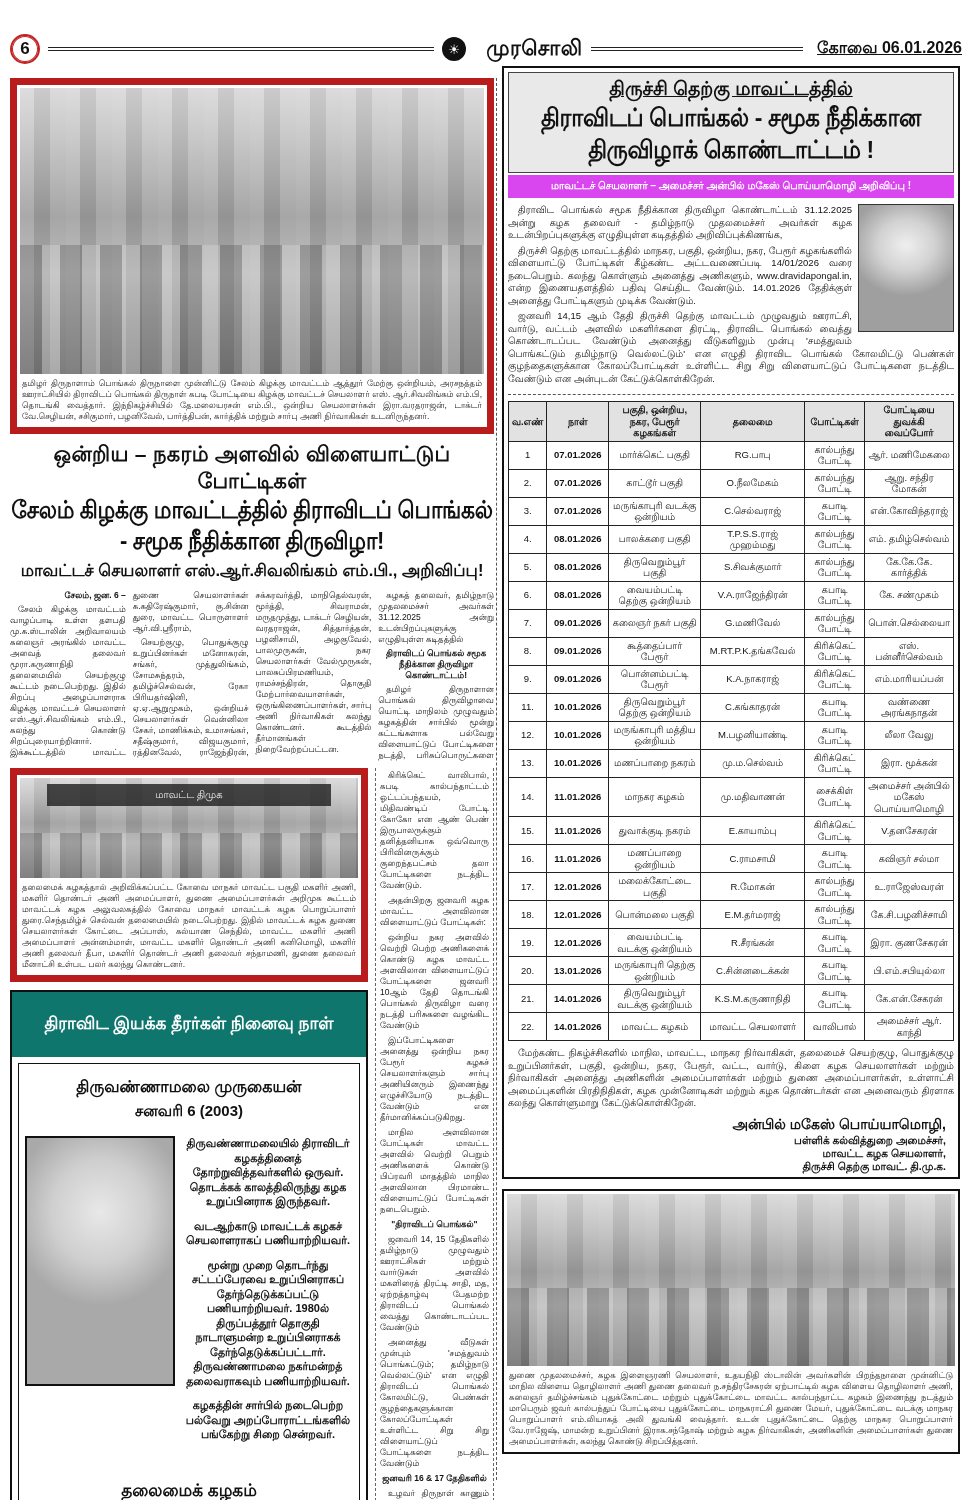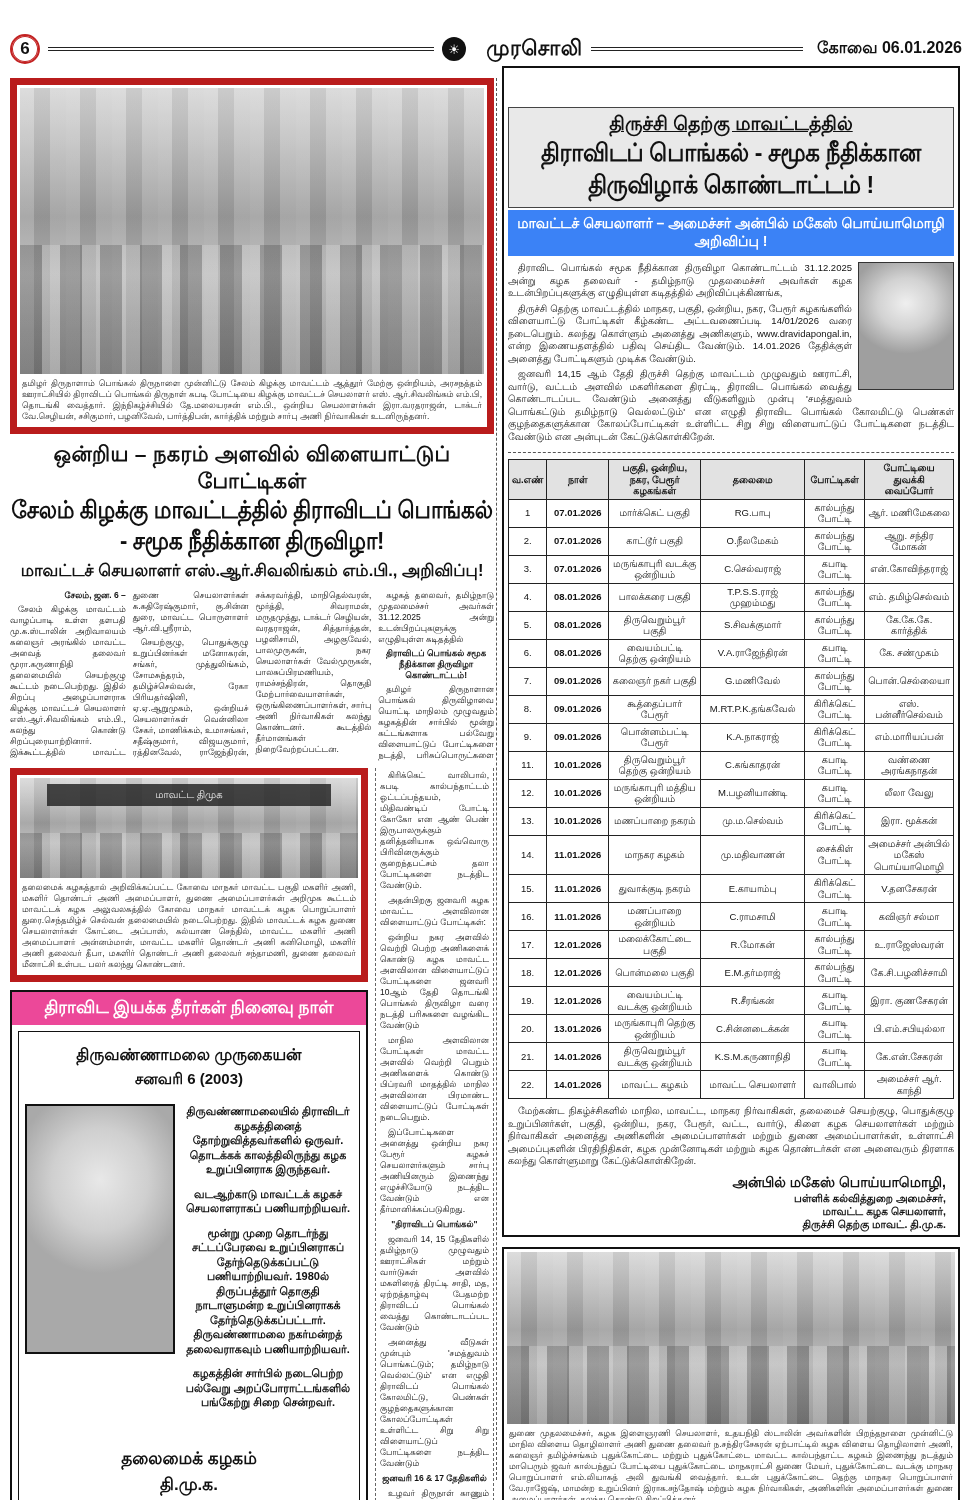--- a/index.html
+++ b/index.html
@@ -7,21 +7,21 @@
   body { font-family:"Liberation Sans", sans-serif; }
   .page { position:relative; width:972px; height:1500px; background:#ffffff; margin:0 auto; overflow:hidden; color:#111; }
 
   
   .masthead { position:absolute; top:26px; left:10px; right:10px; height:46px; display:flex; align-items:center; gap:8px; }
   .pageno { width:30px; height:30px; border:2px solid #c32222; border-radius:50%; display:flex; align-items:center; justify-content:center; font-weight:bold; font-size:17px; color:#111; box-shadow:0 0 0 1px #c32222 inset; flex:0 0 auto; }
   .rule { flex:1 1 auto; border-top:4px double #222; height:0; }
   .rule.short { flex:0.55; }
   .logo-circle { width:24px; height:24px; background:#111; border-radius:50%; color:#fff; display:flex; align-items:center; justify-content:center; font-size:13px; flex:0 0 auto; }
   .mast-title { font-size:21px; font-weight:bold; letter-spacing:0.5px; white-space:nowrap;margin-left:12px; }
-  .mast-date { font-size:16px; font-weight:bold; white-space:nowrap; padding-left:6px; }
+  .mast-date { font-size:16px; font-weight:bold; white-space:nowrap; padding-left:6px;text-decoration:underline; }
 
   
   .left-block  { position:absolute; left:10px;  top:78px; width:484px; }
   .right-block { position:absolute; left:502px; top:66px; width:458px; }
   .vdash { position:absolute; top:78px; bottom:20px; left:496px; border-left:1px dashed #555; }
 
   
   .photo { position:relative; background:
       linear-gradient(180deg,#d8d8d8 0%,#c2c2c2 18%,#9d9d9d 45%,#b5b5b5 65%,#8c8c8c 100%); overflow:hidden; }
   .photo:before { content:""; position:absolute; inset:0; background:
@@ -41,38 +41,38 @@
   .cols4 p.dateline { text-align:right; text-indent:0; font-weight:bold; }
   .cols4 p.sub { font-weight:bold; text-align:center; text-indent:0; }
   .left-lower { display:flex; margin-top:6px; }
   .left-lower-main { width:358px; flex:0 0 auto; }
   .strip { flex:1 1 auto; margin-left:7px; border-left:1px dashed #666; border-right:1px dashed #666; padding:2px 4px; font-size:8.5px; line-height:11px; text-align:justify; height:788px; overflow:hidden; }
   .strip p { margin-bottom:4px; text-indent:8px; }
   .strip p.sub { font-weight:bold; text-align:center; text-indent:0; }
 
   
   .memorial { border:2px solid #111; margin-top:8px; }
-  .mem-title { background:#ec4899; color:#fff; font-size:17px; font-weight:bold; text-align:center; padding:6px 2px; }
+  .mem-title { background:#0f766e; color:#fff; font-size:17px; font-weight:bold; text-align:center; padding:22px 2px; }
   .mem-inner { border:1px solid #111; margin:6px; padding:8px 6px 10px 6px; }
   .mem-name { text-align:center; font-size:16px; font-weight:bold; margin-top:6px; }
   .mem-date { text-align:center; font-size:15px; font-weight:bold; margin-top:4px; }
   .mem-body { display:flex; gap:8px; margin-top:14px; }
   .portrait { width:150px; height:250px; border:2px solid #111; flex:0 0 auto; background:
       radial-gradient(ellipse 60% 38% at 50% 30%, #e8e8e8 0%, #cfcfcf 55%, #a9a9a9 100%),
       linear-gradient(#bbb,#888); }
   .mem-text { flex:1; font-size:11px; line-height:14.5px; font-weight:bold; text-align:center; }
   .mem-text p { margin-bottom:10px; }
   .mem-sign { text-align:center; font-size:17px; font-weight:bold; margin:26px 0 10px 0; line-height:26px; }
 
   
   .rbox { border:2px solid #111; padding:4px; }
-  .rhead-wrap { background:#e9e9e9; border:1px solid #444; padding:5px 4px 0 4px;margin-top:35px; }
+  .rhead-wrap { background:#e9e9e9; border:1px solid #444; padding:5px 4px 0 4px; }
   .kicker { font-size:19px; font-weight:bold; text-align:center; text-decoration:underline; }
   .rhead { font-size:23px; font-weight:900; text-align:center; margin-top:4px; letter-spacing:-0.4px; transform:scaleY(1.08); padding-bottom:6px; }
-  .rsub { background:#3b82f6; color:#fff; font-size:14px; font-weight:bold; text-align:center; padding:5px 2px; margin-top:2px; }
+  .rsub { background:#d946ef; color:#fff; font-size:10px; font-weight:bold; text-align:center; padding:5px 2px; margin-top:2px; }
   .rintro { margin-top:6px; font-size:9.5px; line-height:12.5px; text-align:justify; border-bottom:1px dashed #555; padding-bottom:6px; }
   .rintro p { margin-bottom:3px; text-indent:10px; }
   .minister { float:right; width:96px; height:128px; border:1px solid #333; margin:0 0 4px 6px; background:
       radial-gradient(ellipse 60% 40% at 50% 32%, #efefef 0%, #d2d2d2 50%, #9f9f9f 100%), linear-gradient(#c5c5c5,#8f8f8f); }
 
   table.comp { width:100%; border-collapse:collapse; margin-top:6px; font-size:9.5px; }
   table.comp th, table.comp td { border:1px solid #222; padding:2px 3px; text-align:center; vertical-align:middle; line-height:11.5px; }
   table.comp th { background:#e2e2e2; font-weight:bold; }
   table.comp td:nth-child(2) { font-weight:bold; white-space:nowrap; }
   .closing { font-size:9.5px; line-height:12.5px; text-align:justify; margin-top:6px; text-indent:10px; }
@@ -147,22 +147,22 @@
               <span>தி.மு.க.</span>
             </div>
           </div>
         </div>
       </div>
 
       <div class="strip">
           <p>கிரிக்கெட் வாலிபால், கபடி கால்பந்தாட்டம் ஓட்டப்பந்தயம், மிதிவண்டிப் போட்டி கோகோ என ஆண் பெண் இருபாலருக்கும் தனித்தனியாக ஒவ்வொரு பிரிவினருக்கும் குறைந்தபட்சம் தலா போட்டிகளை நடத்திட வேண்டும்.</p>
           <p>அதன்பிறகு ஜனவரி கழக மாவட்ட அளவிலான விளையாட்டுப் போட்டிகள்:</p>
           <p>ஒன்றிய நகர அளவில் வெற்றி பெற்ற அணிகளைக் கொண்டு கழக மாவட்ட அளவிலான விளையாட்டுப் போட்டிகளை ஜனவரி 10ஆம் தேதி தொடங்கி பொங்கல் திருவிழா வரை நடத்தி பரிசுகளை வழங்கிட வேண்டும்</p>
+          <p>இப்போட்டிகளை அனைத்து ஒன்றிய நகர பேரூர் கழகச் செயலாளர்களும் சார்பு அணியினரும் இணைந்து எழுச்சியோடு நடத்திட வேண்டும் என தீர்மானிக்கப்படுகிறது.</p>
           <p>மாநில அளவிலான போட்டிகள் மாவட்ட அளவில் வெற்றி பெறும் அணிகளைக் கொண்டு பிப்ரவரி மாதத்தில் மாநில அளவிலான பிரமாண்ட விளையாட்டுப் போட்டிகள் நடைபெறும்.</p>
-          <p>இப்போட்டிகளை அனைத்து ஒன்றிய நகர பேரூர் கழகச் செயலாளர்களும் சார்பு அணியினரும் இணைந்து எழுச்சியோடு நடத்திட வேண்டும் என தீர்மானிக்கப்படுகிறது.</p>
           <p class="sub">"திராவிடப் பொங்கல்"</p>
           <p>ஜனவரி 14, 15 தேதிகளில் தமிழ்நாடு முழுவதும் ஊராட்சிகள் மற்றும் வார்டுகள் அளவில் மகளிரைத் திரட்டி சாதி, மத, ஏற்றத்தாழ்வு பேதமற்ற திராவிடப் பொங்கல் வைத்து கொண்டாடப்பட வேண்டும்</p>
           <p>அனைத்து வீடுகள் முன்பும் 'சமத்துவம் பொங்கட்டும்; தமிழ்நாடு வெல்லட்டும்' என எழுதி திராவிடப் பொங்கல் கோலமிட்டு, பெண்கள் குழந்தைகளுக்கான கோலப்போட்டிகள் உள்ளிட்ட சிறு சிறு விளையாட்டுப் போட்டிகளை நடத்திட வேண்டும்</p>
           <p class="sub">ஜனவரி 16 &amp; 17 தேதிகளில்</p>
           <p>உழவர் திருநாள் காணும் பொங்கல் கலை இலக்கியத்தின் வாயிலாக திராவிட மாடல்</p>
         </div>
     </div>
   </div>
 
   <div class="right-block">

